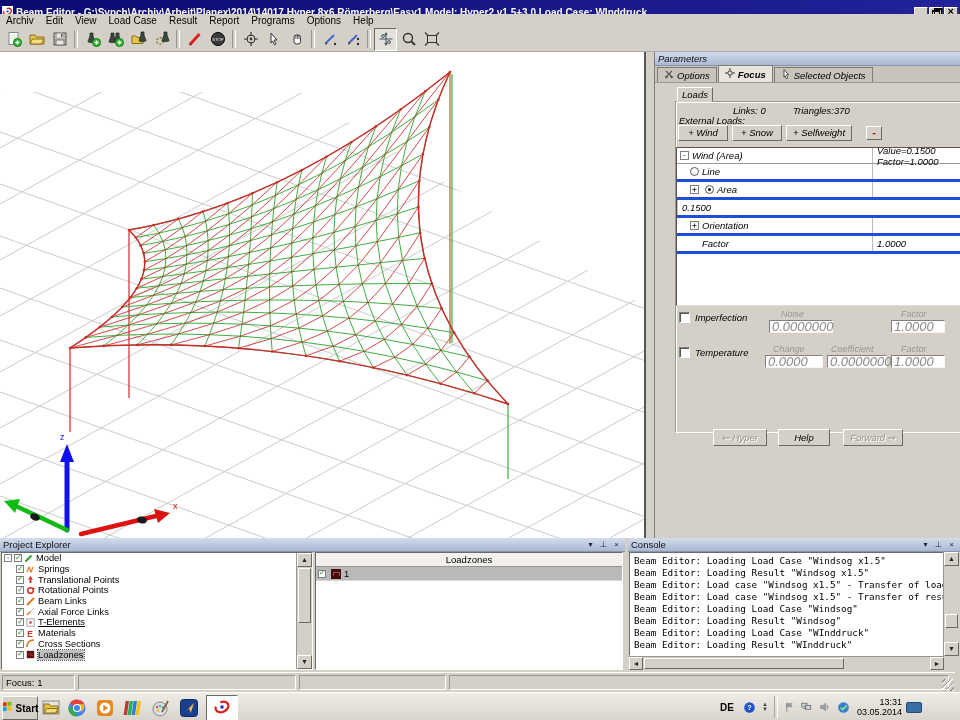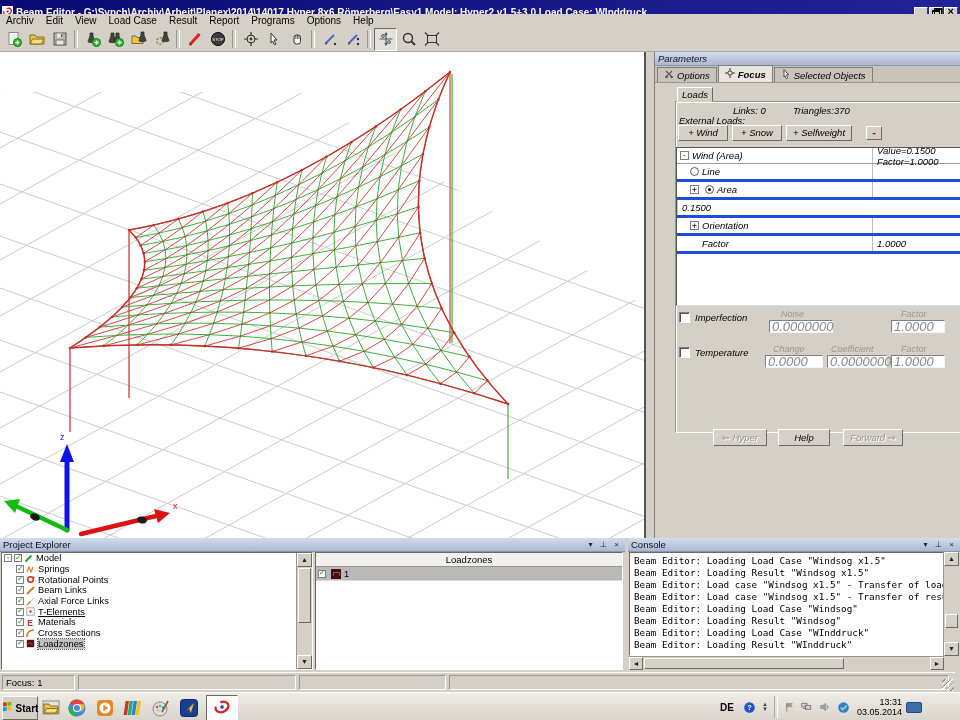--- a/index.html
+++ b/index.html
@@ -876,20 +876,28 @@
           <div class="tree-row" style="padding-left: 14px;">
             <span class="tchk"></span>
             <span class="ticon"><svg width="9" height="9" viewBox="0 0 9 9">
                 <path d="M1 7L3 2l2 5 2-5" stroke="#e07820" stroke-width="1.2" fill="none"></path>
               </svg></span>
             <span class="lbl">Springs</span>
           </div>
           <div class="tree-row" style="padding-left: 14px;">
             <span class="tchk"></span>
             <span class="ticon"><svg width="9" height="9" viewBox="0 0 9 9">
+                <path d="M4.5 1L7 4.5H2z" fill="#d03020"></path>
+                <rect x="3.5" y="4.5" width="2" height="3.5" fill="#d03020"></rect>
+              </svg></span>
+            <span class="lbl">Translational Points</span>
+          </div>
+          <div class="tree-row" style="padding-left: 14px;">
+            <span class="tchk"></span>
+            <span class="ticon"><svg width="9" height="9" viewBox="0 0 9 9">
                 <circle cx="4.5" cy="4.5" r="2.8" fill="none" stroke="#d03020" stroke-width="1.5"></circle>
                 <path d="M6.8 1.8L8.5 3" stroke="#d03020" stroke-width="1.2"></path>
               </svg></span>
             <span class="lbl">Rotational Points</span>
           </div>
           <div class="tree-row" style="padding-left: 14px;">
             <span class="tchk"></span>
             <span class="ticon"><svg width="9" height="9" viewBox="0 0 9 9">
                 <path d="M1 8L8 1" stroke="#e07820" stroke-width="2"></path>
               </svg></span>

